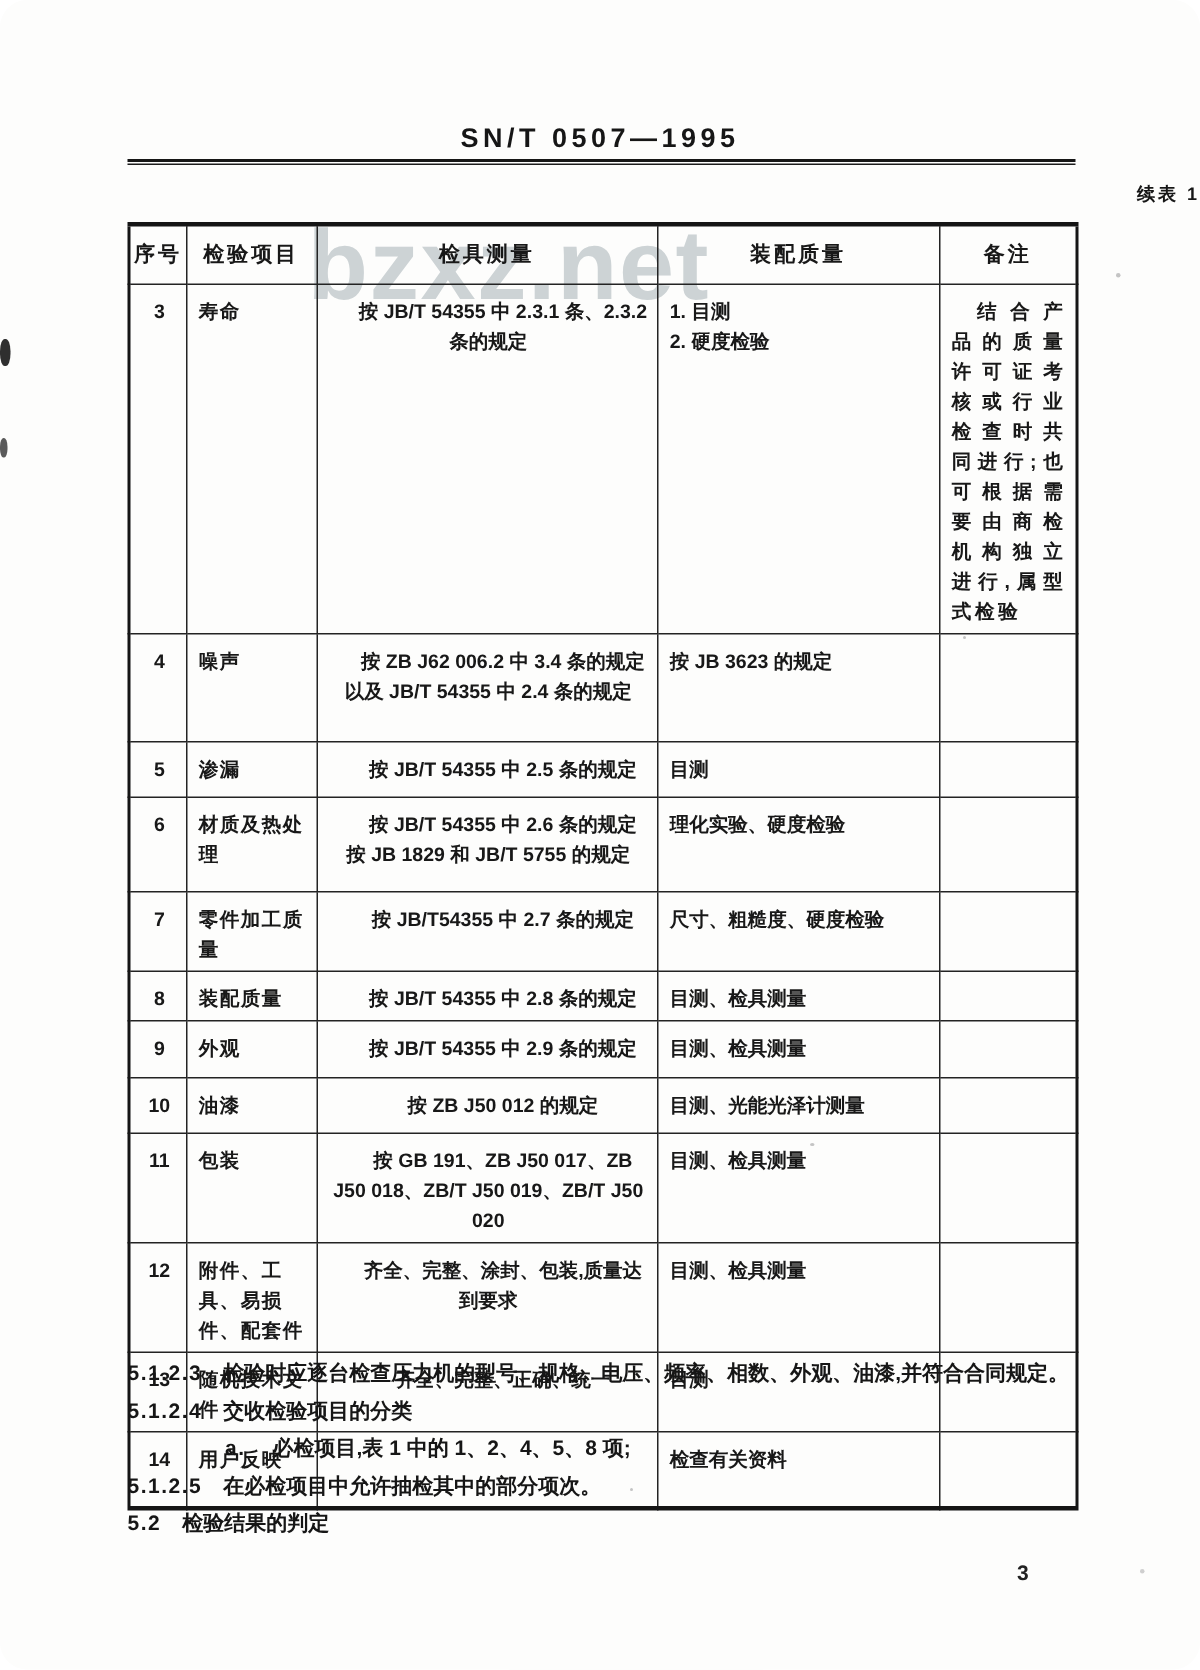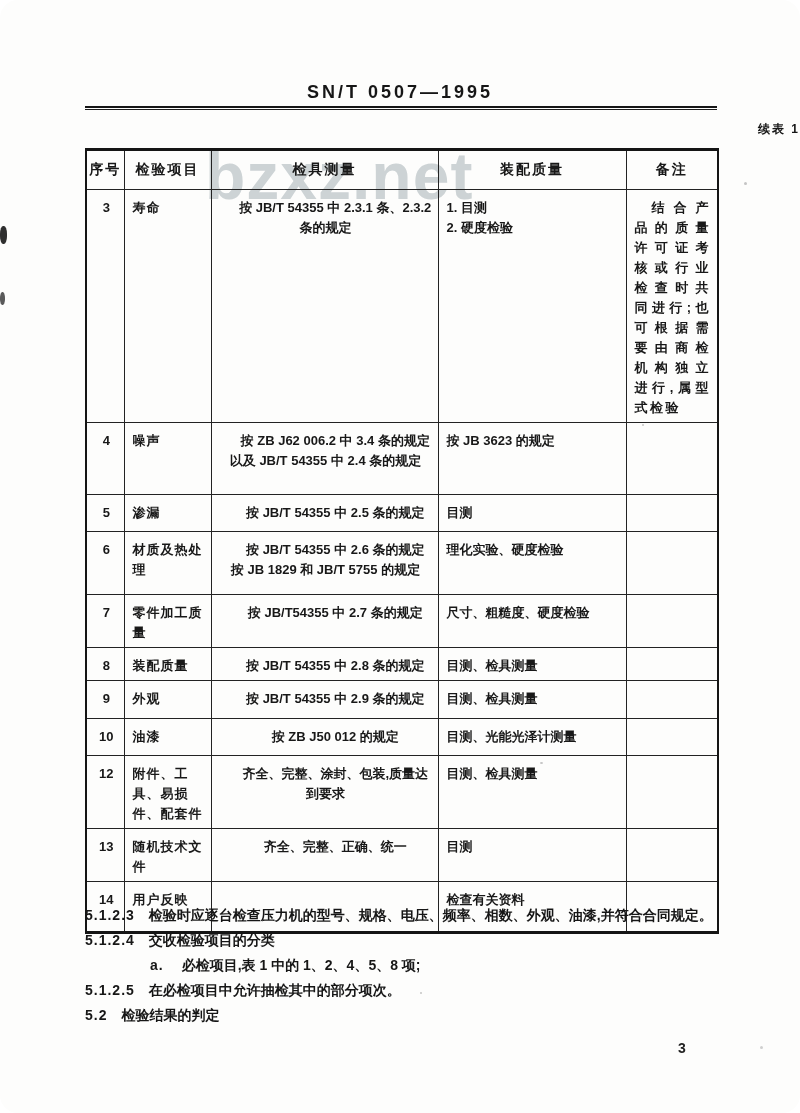--- a/index.html
+++ b/index.html
@@ -183,20 +183,27 @@
       <td class="c-meth">目测、检具测量</td>
       <td class="c-rem"></td>
     </tr>
         <tr style="height: 37px;">
       <td class="c-no">10</td>
       <td class="c-item">油漆</td>
       <td class="c-req">按 ZB J50 012 的规定</td>
       <td class="c-meth">目测、光能光泽计测量</td>
       <td class="c-rem"></td>
     </tr>
+        <tr style="height: 72px;">
+      <td class="c-no">11</td>
+      <td class="c-item">包装</td>
+      <td class="c-req">按 GB 191、ZB J50 017、ZB J50 018、ZB/T J50 019、ZB/T J50 020</td>
+      <td class="c-meth">目测、检具测量</td>
+      <td class="c-rem"></td>
+    </tr>
         <tr style="height: 65px;">
       <td class="c-no">12</td>
       <td class="c-item">附件、工具、易损件、配套件</td>
       <td class="c-req">齐全、完整、涂封、包装,质量达到要求</td>
       <td class="c-meth">目测、检具测量</td>
       <td class="c-rem"></td>
     </tr>
         <tr style="height: 35px;">
       <td class="c-no">13</td>
       <td class="c-item">随机技术文件</td>

